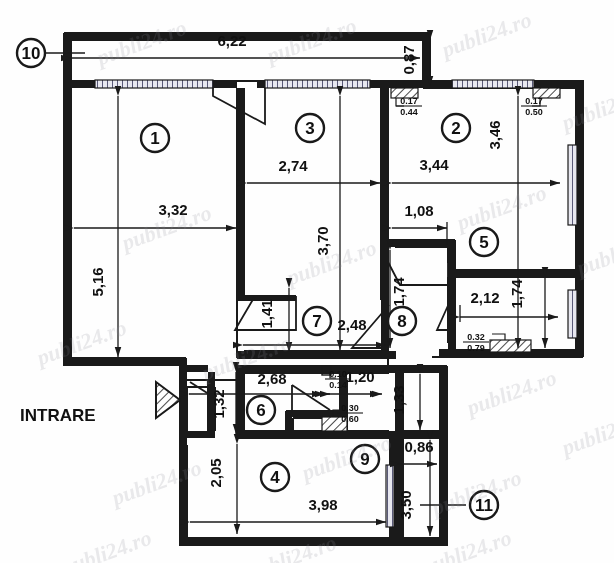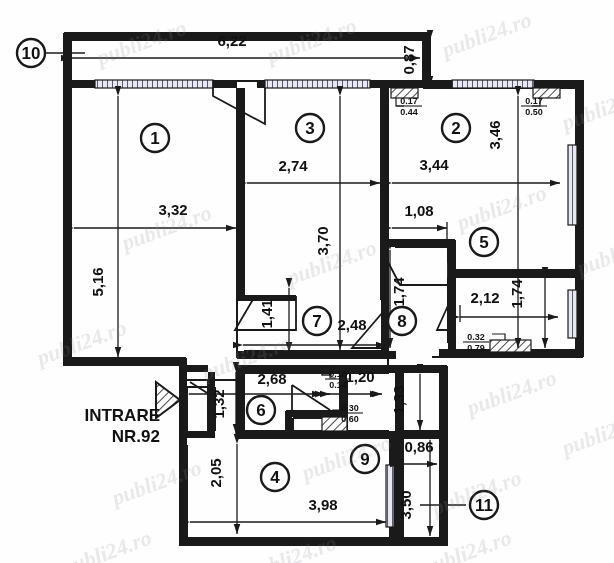--- a/index.html
+++ b/index.html
@@ -362,24 +362,23 @@
           <text x="338" y="388" text-anchor="middle" font-family="&quot;Liberation Sans&quot;, sans-serif" font-size="9" font-weight="bold" fill="#111">0.14</text>
         </g>
         <g>
           <text x="350" y="411" text-anchor="middle" font-family="&quot;Liberation Sans&quot;, sans-serif" font-size="9" font-weight="bold" fill="#111">0.30</text>
           <line x1="337" y1="413" x2="363" y2="413" stroke="#1a1a1a" stroke-width="1.1"></line>
           <text x="350" y="422" text-anchor="middle" font-family="&quot;Liberation Sans&quot;, sans-serif" font-size="9" font-weight="bold" fill="#111">0.60</text>
         </g>
       </g>
   </svg>
 
-  <div style="position:absolute;left:20px;top:405px;width:140px;text-align:right;
+  <div style="position:absolute;left:20px;top:405px;width:140px;text-align:left;
               font-weight:bold;font-size:17px;line-height:21px;color:#111;">
     <div>INTRARE</div>
-    <div>NR.92</div>
   </div>
 
   <div id="wm-layer">
       <div class="wm" style="left: 95px; top: 30px; font-size: 22px; transform: rotate(-20deg);">publi24.ro</div>
       <div class="wm" style="left: 265px; top: 28px; font-size: 22px; transform: rotate(-20deg);">publi24.ro</div>
       <div class="wm" style="left: 440px; top: 22px; font-size: 22px; transform: rotate(-20deg);">publi24.ro</div>
       <div class="wm" style="left: 560px; top: 95px; font-size: 22px; transform: rotate(-20deg);">publi24.ro</div>
       <div class="wm" style="left: 120px; top: 215px; font-size: 22px; transform: rotate(-20deg);">publi24.ro</div>
       <div class="wm" style="left: 285px; top: 250px; font-size: 22px; transform: rotate(-20deg);">publi24.ro</div>
       <div class="wm" style="left: 455px; top: 195px; font-size: 22px; transform: rotate(-20deg);">publi24.ro</div>

